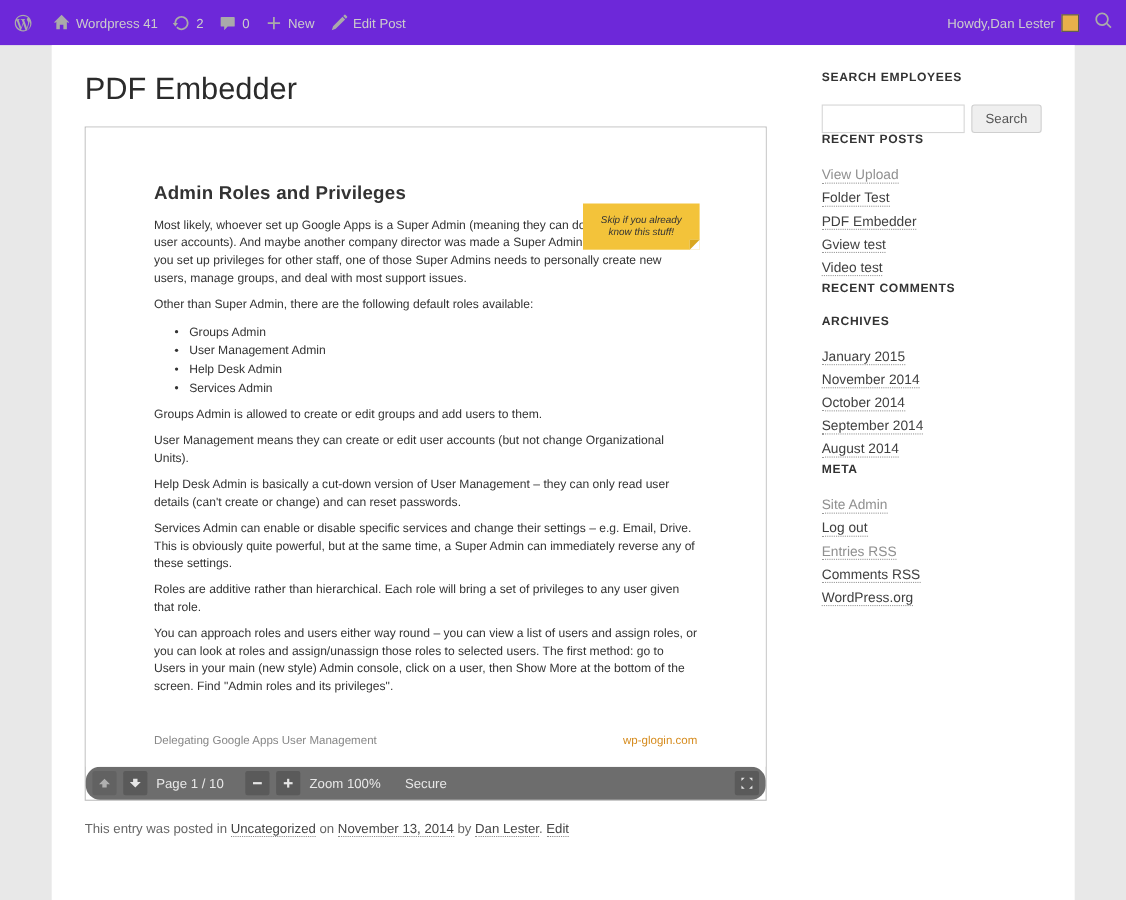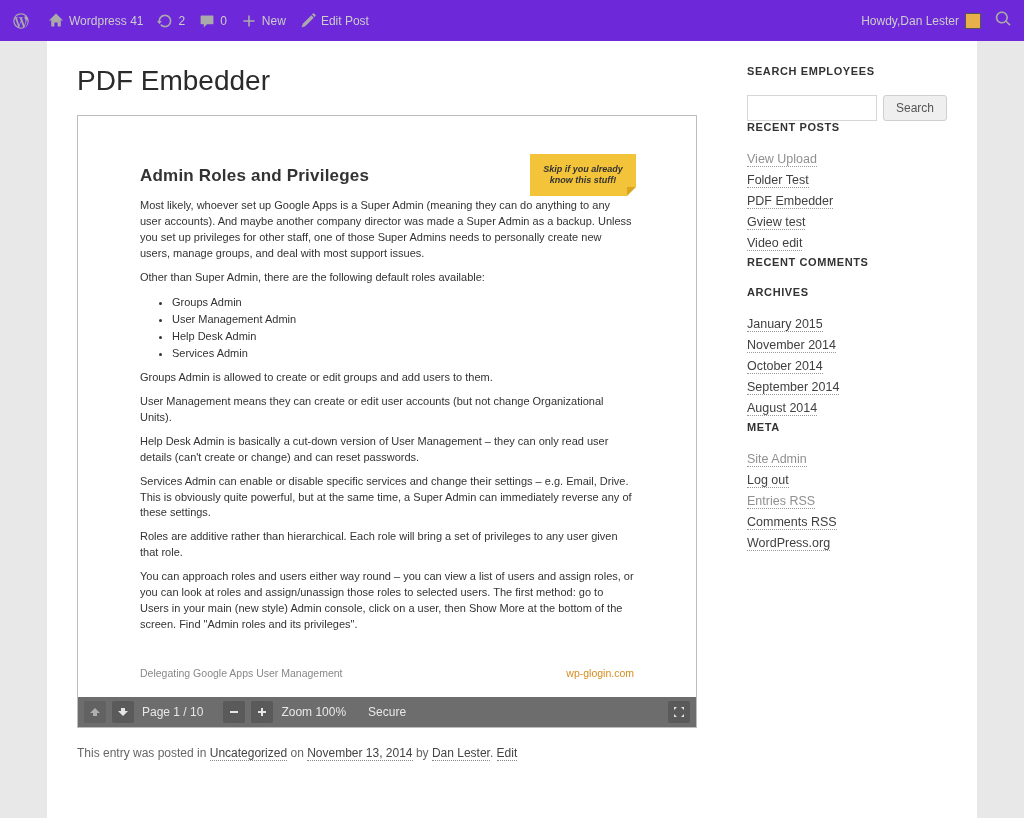--- a/index.html
+++ b/index.html
@@ -21,28 +21,28 @@
 
 h1.entry-title { font-size: 28px; font-weight: 400; color: #2b2b2b; margin-bottom: 18px; }
 
 
 .pdf-wrap { border: 1px solid #bdbdbd; }
 .pdf-page { background: #fff; padding: 50px 62px 18px 62px; position: relative; font-family: Arial, sans-serif; color: #333; }
 .pdf-page h2 { font-size: 17px; font-weight: 700; color: #333; margin-bottom: 12px; letter-spacing: 0.2px; }
 .pdf-page p { font-size: 11px; line-height: 1.45; margin-bottom: 8px; color: #333; }
 .pdf-page ul { list-style: disc; margin: 4px 0 8px 32px; }
 .pdf-page ul li { font-size: 11px; line-height: 1.55; }
-.sticky-note { position: absolute; right: 60px; top: 38px; width: 106px; height: 42px; background: #f3c33a; display: flex; align-items: center; justify-content: center; text-align: center; font-style: italic; font-size: 9px; padding: 4px 10px; line-height: 1.25; font-weight: bold; }
+.sticky-note { position: absolute; right: 60px; top: 69px; width: 106px; height: 42px; background: #f3c33a; display: flex; align-items: center; justify-content: center; text-align: center; font-style: italic; font-size: 9px; padding: 4px 10px; line-height: 1.25; }
 .sticky-note::after { content: ""; position: absolute; right: 0; bottom: 0; border-width: 0 0 9px 9px; border-style: solid; border-color: transparent transparent #fff #d9a71f; }
 .pdf-footer { display: flex; justify-content: space-between; font-size: 10.5px; margin-top: 34px; }
 .pdf-footer .left { color: #888; }
 .pdf-footer .right { color: #d68c1f; }
 
 
-.pdf-toolbar { height: 30px; background: #6d6d6d; display: flex; align-items: center; padding: 0 6px; gap: 6px; color: #eee; font-size: 12px; }
+.pdf-toolbar { height: 30px; background: #6d6d6d; display: flex; align-items: center; padding: 0 6px; gap: 6px; color: #eee; font-size: 12px; border-radius: 13px; }
 .tb-btn { width: 22px; height: 22px; background: #5a5a5a; border-radius: 2px; display: inline-flex; align-items: center; justify-content: center; cursor: pointer; }
 .tb-btn svg { width: 12px; height: 12px; fill: #e5e5e5; }
 .tb-btn.disabled { opacity: 0.55; }
 .tb-text { color: #e8e8e8; font-size: 12px; padding: 0 2px; }
 .tb-spacer { flex: 1; }
 
 
 .entry-meta { font-size: 12px; color: #666; margin-top: 18px; }
 .entry-meta a { color: #444; text-decoration: none; border-bottom: 1px dotted #888; }
 
@@ -200,21 +200,21 @@
       </div>
     </div>
 
     <div class="widget">
       <div class="widget-title">RECENT POSTS</div>
       <ul>
         <li><a href="#" class="dim">View Upload</a></li>
         <li><a href="#">Folder Test</a></li>
         <li><a href="#">PDF Embedder</a></li>
         <li><a href="#">Gview test</a></li>
-        <li><a href="#">Video edit</a></li>
+        <li><a href="#">Video test</a></li>
       </ul>
     </div>
 
     <div class="widget">
       <div class="widget-title">RECENT COMMENTS</div>
     </div>
 
     <div class="widget">
       <div class="widget-title">ARCHIVES</div>
       <ul>

